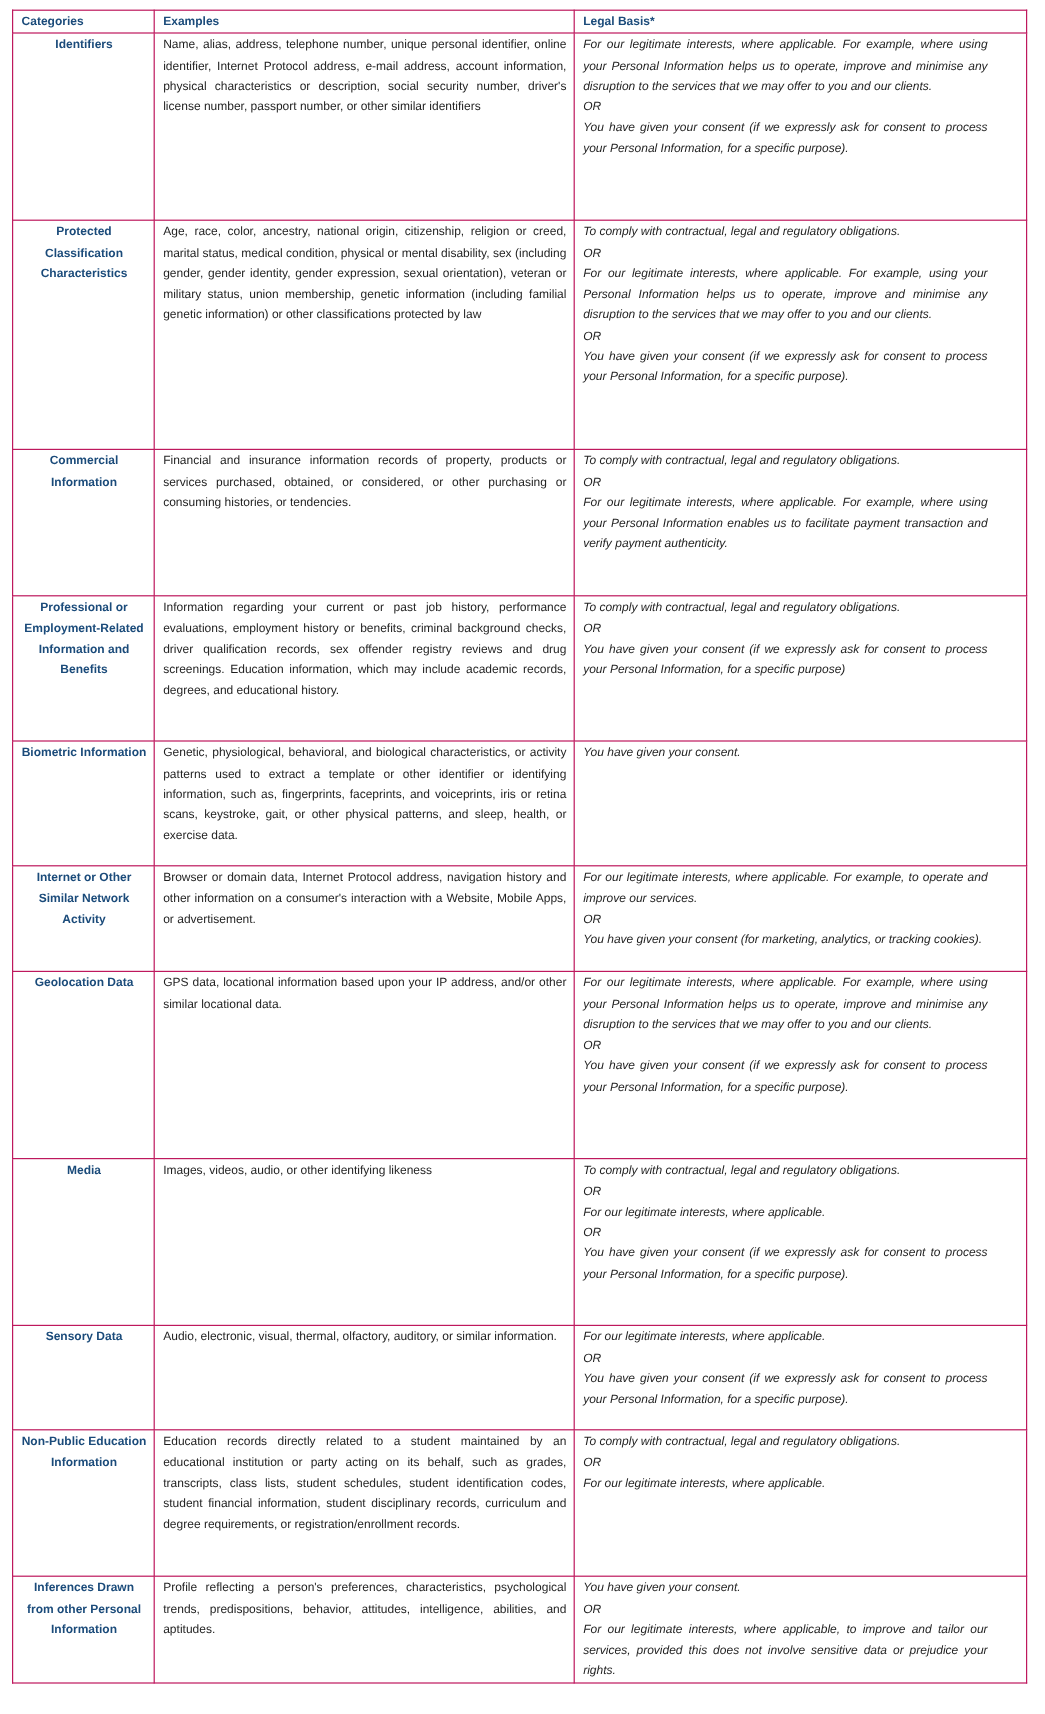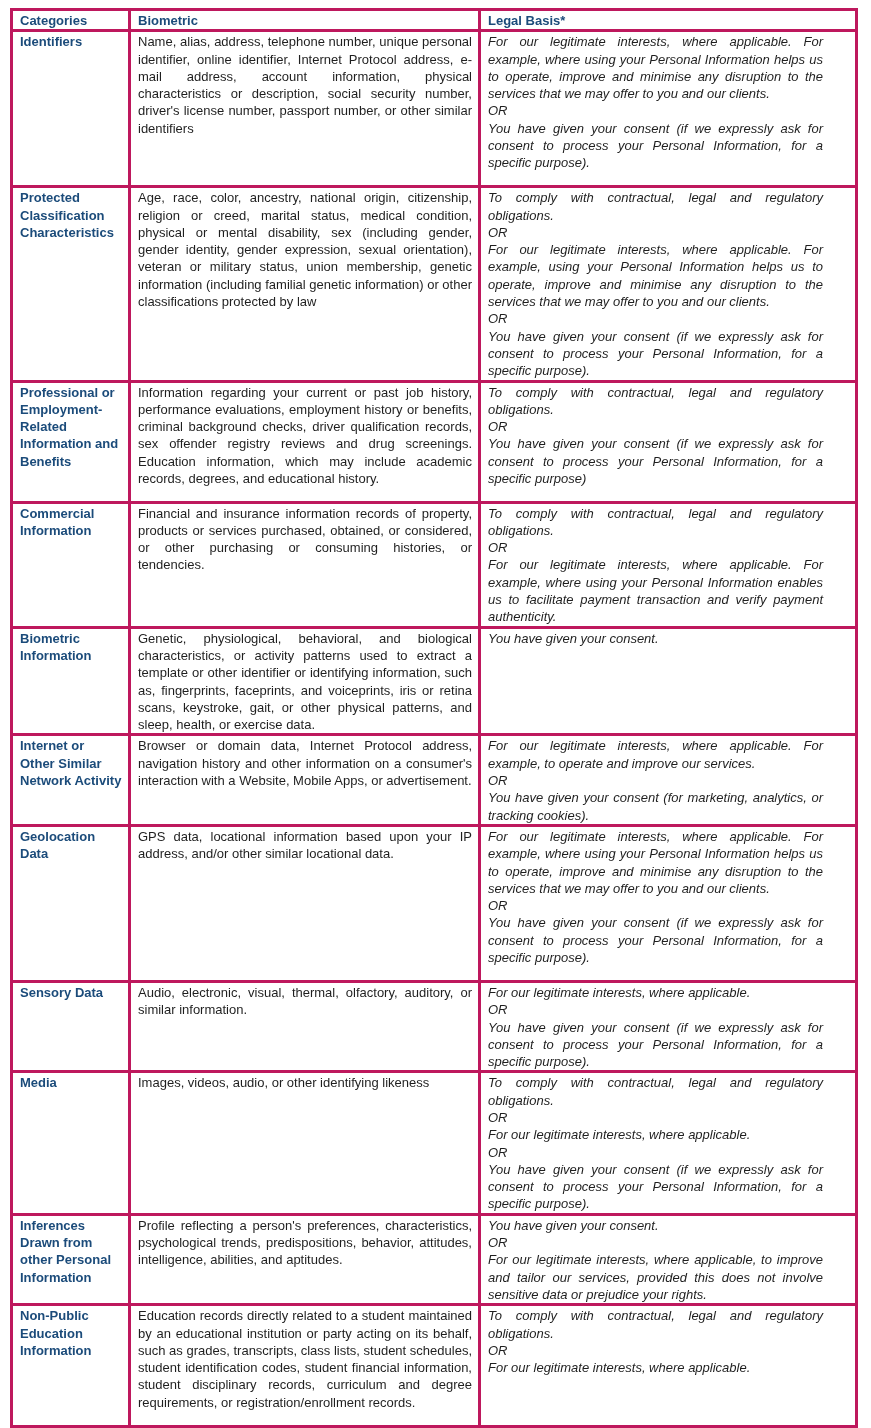--- a/index.html
+++ b/index.html
@@ -1,37 +1,37 @@
 <!DOCTYPE html>
 <html><head>
 <meta charset="utf-8">
 <style>
   html, body { margin:0; padding:0; background:#ffffff; }
   body { width:871px; height:1428px; position:relative; font-family:"Liberation Sans", sans-serif; }
   table { position:absolute; left:10px; top:8px; width:845px; border-collapse:collapse; table-layout:fixed; }
-  td, th { border:3px solid #be185d; vertical-align:top; padding:1px 6px 0 7px; font-size:13px; line-height:17.3px; color:#1f1f1f; text-align:justify; }
+  td, th { border:1px solid #be185d; vertical-align:top; padding:1px 6px 0 7px; font-size:10px; line-height:17.3px; color:#1f1f1f; text-align:justify; }
   th { text-align:left; font-weight:bold; color:#1b4b7a; height:17px; }
-  td.cat { font-weight:bold; color:#1b4b7a; text-align:left; }
+  td.cat { font-weight:bold; color:#1b4b7a; text-align:center; }
   col.c1 { width:118px; } col.c2 { width:350px; } col.c3 { width:377px; }
   .basis span { display:block;font-style:italic; }
   td.basis { padding-right:32px; }
 </style>
 </head>
 <body>
 
 <table>
   <colgroup>
       <col class="c1">
       <col class="c2">
       <col class="c3">
     </colgroup>
   <thead>
     <tr>
       <th>Categories</th>
-      <th>Biometric</th>
+      <th>Examples</th>
       <th>Legal Basis*</th>
     </tr>
   </thead>
   <tbody id="tbody">
       <tr style="height: 156px;">
         <td class="cat">Identifiers</td>
         <td>Name, alias, address, telephone number, unique personal identifier, online identifier, Internet Protocol address, e-mail address, account information, physical characteristics or description, social security number, driver's license number, passport number, or other similar identifiers</td>
         <td class="basis">
           <span>For our legitimate interests, where applicable. For example, where using your Personal Information helps us to operate, improve and minimise any disruption to the services that we may offer to you and our clients.</span>
           <span>OR</span>
@@ -42,36 +42,36 @@
         <td class="cat">Protected Classification Characteristics</td>
         <td>Age, race, color, ancestry, national origin, citizenship, religion or creed, marital status, medical condition, physical or mental disability, sex (including gender, gender identity, gender expression, sexual orientation), veteran or military status, union membership, genetic information (including familial genetic information) or other classifications protected by law</td>
         <td class="basis">
           <span>To comply with contractual, legal and regulatory obligations.</span>
           <span>OR</span>
           <span>For our legitimate interests, where applicable. For example, using your Personal Information helps us to operate, improve and minimise any disruption to the services that we may offer to you and our clients.</span>
           <span>OR</span>
           <span>You have given your consent (if we expressly ask for consent to process your Personal Information, for a specific purpose).</span>
         </td>
       </tr>
+      <tr style="height: 122px;">
+        <td class="cat">Commercial Information</td>
+        <td>Financial and insurance information records of property, products or services purchased, obtained, or considered, or other purchasing or consuming histories, or tendencies.</td>
+        <td class="basis">
+          <span>To comply with contractual, legal and regulatory obligations.</span>
+          <span>OR</span>
+          <span>For our legitimate interests, where applicable. For example, where using your Personal Information enables us to facilitate payment transaction and verify payment authenticity.</span>
+        </td>
+      </tr>
       <tr style="height: 121px;">
         <td class="cat">Professional or Employment-Related Information and Benefits</td>
         <td>Information regarding your current or past job history, performance evaluations, employment history or benefits, criminal background checks, driver qualification records, sex offender registry reviews and drug screenings. Education information, which may include academic records, degrees, and educational history.</td>
         <td class="basis">
           <span>To comply with contractual, legal and regulatory obligations.</span>
           <span>OR</span>
           <span>You have given your consent (if we expressly ask for consent to process your Personal Information, for a specific purpose)</span>
-        </td>
-      </tr>
-      <tr style="height: 122px;">
-        <td class="cat">Commercial Information</td>
-        <td>Financial and insurance information records of property, products or services purchased, obtained, or considered, or other purchasing or consuming histories, or tendencies.</td>
-        <td class="basis">
-          <span>To comply with contractual, legal and regulatory obligations.</span>
-          <span>OR</span>
-          <span>For our legitimate interests, where applicable. For example, where using your Personal Information enables us to facilitate payment transaction and verify payment authenticity.</span>
         </td>
       </tr>
       <tr style="height: 104px;">
         <td class="cat">Biometric Information</td>
         <td>Genetic, physiological, behavioral, and biological characteristics, or activity patterns used to extract a template or other identifier or identifying information, such as, fingerprints, faceprints, and voiceprints, iris or retina scans, keystroke, gait, or other physical patterns, and sleep, health, or exercise data.</td>
         <td class="basis">
           <span>You have given your consent.</span>
         </td>
       </tr>
       <tr style="height: 88px; margin-left: 33px;">
@@ -85,52 +85,52 @@
       </tr>
       <tr style="height: 156px;">
         <td class="cat">Geolocation Data</td>
         <td>GPS data, locational information based upon your IP address, and/or other similar locational data.</td>
         <td class="basis">
           <span>For our legitimate interests, where applicable. For example, where using your Personal Information helps us to operate, improve and minimise any disruption to the services that we may offer to you and our clients.</span>
           <span>OR</span>
           <span>You have given your consent (if we expressly ask for consent to process your Personal Information, for a specific purpose).</span>
         </td>
       </tr>
-      <tr style="height: 87px;">
-        <td class="cat">Sensory Data</td>
-        <td>Audio, electronic, visual, thermal, olfactory, auditory, or similar information.</td>
-        <td class="basis">
-          <span>For our legitimate interests, where applicable.</span>
-          <span>OR</span>
-          <span>You have given your consent (if we expressly ask for consent to process your Personal Information, for a specific purpose).</span>
-        </td>
-      </tr>
       <tr style="height: 139px;">
         <td class="cat">Media</td>
         <td>Images, videos, audio, or other identifying likeness</td>
         <td class="basis">
           <span>To comply with contractual, legal and regulatory obligations.</span>
           <span>OR</span>
           <span>For our legitimate interests, where applicable.</span>
           <span>OR</span>
           <span>You have given your consent (if we expressly ask for consent to process your Personal Information, for a specific purpose).</span>
         </td>
       </tr>
-      <tr style="height: 85px;">
-        <td class="cat">Inferences Drawn from other Personal Information</td>
-        <td>Profile reflecting a person's preferences, characteristics, psychological trends, predispositions, behavior, attitudes, intelligence, abilities, and aptitudes.</td>
+      <tr style="height: 87px;">
+        <td class="cat">Sensory Data</td>
+        <td>Audio, electronic, visual, thermal, olfactory, auditory, or similar information.</td>
         <td class="basis">
-          <span>You have given your consent.</span>
+          <span>For our legitimate interests, where applicable.</span>
           <span>OR</span>
-          <span>For our legitimate interests, where applicable, to improve and tailor our services, provided this does not involve sensitive data or prejudice your rights.</span>
+          <span>You have given your consent (if we expressly ask for consent to process your Personal Information, for a specific purpose).</span>
         </td>
       </tr>
       <tr style="height: 122px;">
         <td class="cat">Non-Public Education Information</td>
         <td>Education records directly related to a student maintained by an educational institution or party acting on its behalf, such as grades, transcripts, class lists, student schedules, student identification codes, student financial information, student disciplinary records, curriculum and degree requirements, or registration/enrollment records.</td>
         <td class="basis">
           <span>To comply with contractual, legal and regulatory obligations.</span>
           <span>OR</span>
           <span>For our legitimate interests, where applicable.</span>
         </td>
       </tr>
+      <tr style="height: 85px;">
+        <td class="cat">Inferences Drawn from other Personal Information</td>
+        <td>Profile reflecting a person's preferences, characteristics, psychological trends, predispositions, behavior, attitudes, intelligence, abilities, and aptitudes.</td>
+        <td class="basis">
+          <span>You have given your consent.</span>
+          <span>OR</span>
+          <span>For our legitimate interests, where applicable, to improve and tailor our services, provided this does not involve sensitive data or prejudice your rights.</span>
+        </td>
+      </tr>
     </tbody>
 </table>
 
 </body></html>

